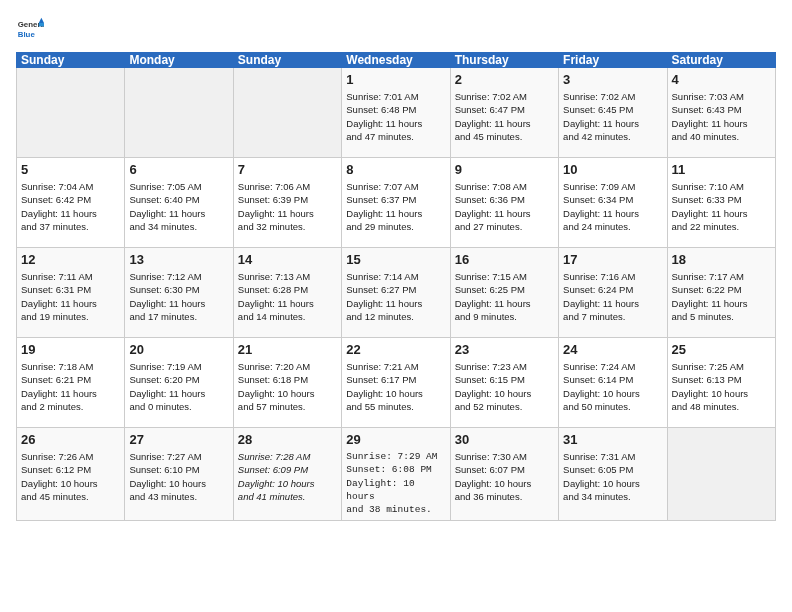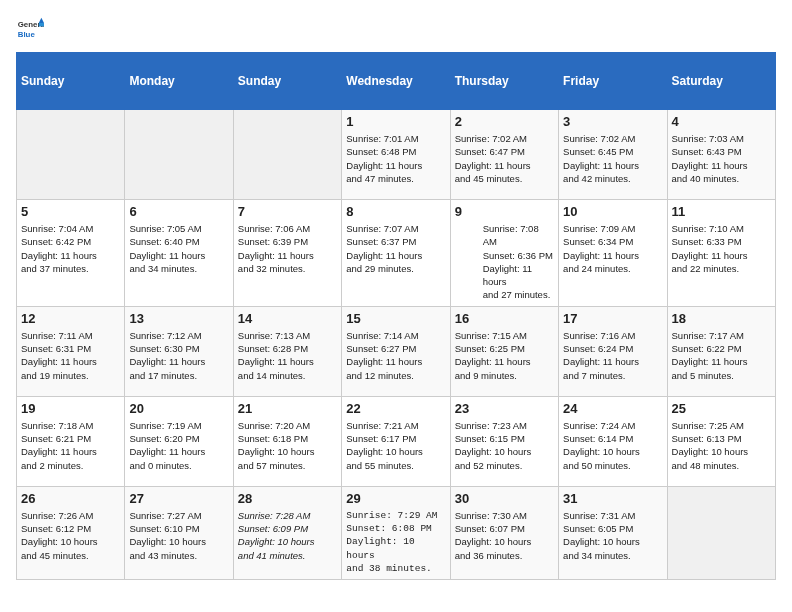--- a/index.html
+++ b/index.html
@@ -48,21 +48,21 @@
     .calendar {
       width: 100%;
       border-collapse: collapse;
       table-layout: fixed;
     }
     .calendar thead th {
       background-color: #2a6bbf;
       color: #fff;
       font-size: 12px;
       font-weight: bold;
-      padding: 21px 4px;
+      padding: 0 4px;
       text-align: left;
       border: 1px solid #2a6bbf;
     }
     .calendar tbody td {
       vertical-align: top;
       border: 1px solid #ccc;
       padding: 4px 4px;
       height: 90px;
       font-size: 10px;
       color: #222;
@@ -181,21 +181,21 @@
         </td>
         <td>
           <span class="day-num">8</span>
           <div class="day-info" style="white-space: pre-line;">Sunrise: 7:07 AM
 Sunset: 6:37 PM
 Daylight: 11 hours
 and 29 minutes.</div>
         </td>
         <td>
           <span class="day-num">9</span>
-          <div class="day-info" style="white-space: pre-line; margin-left: 28px;">Sunrise: 7:08 AM
+          <div class="day-info" style="white-space: pre-line;">Sunrise: 7:08 AM
 Sunset: 6:36 PM
 Daylight: 11 hours
 and 27 minutes.</div>
         </td>
         <td>
           <span class="day-num">10</span>
           <div class="day-info" style="white-space: pre-line;">Sunrise: 7:09 AM
 Sunset: 6:34 PM
 Daylight: 11 hours
 and 24 minutes.</div>

